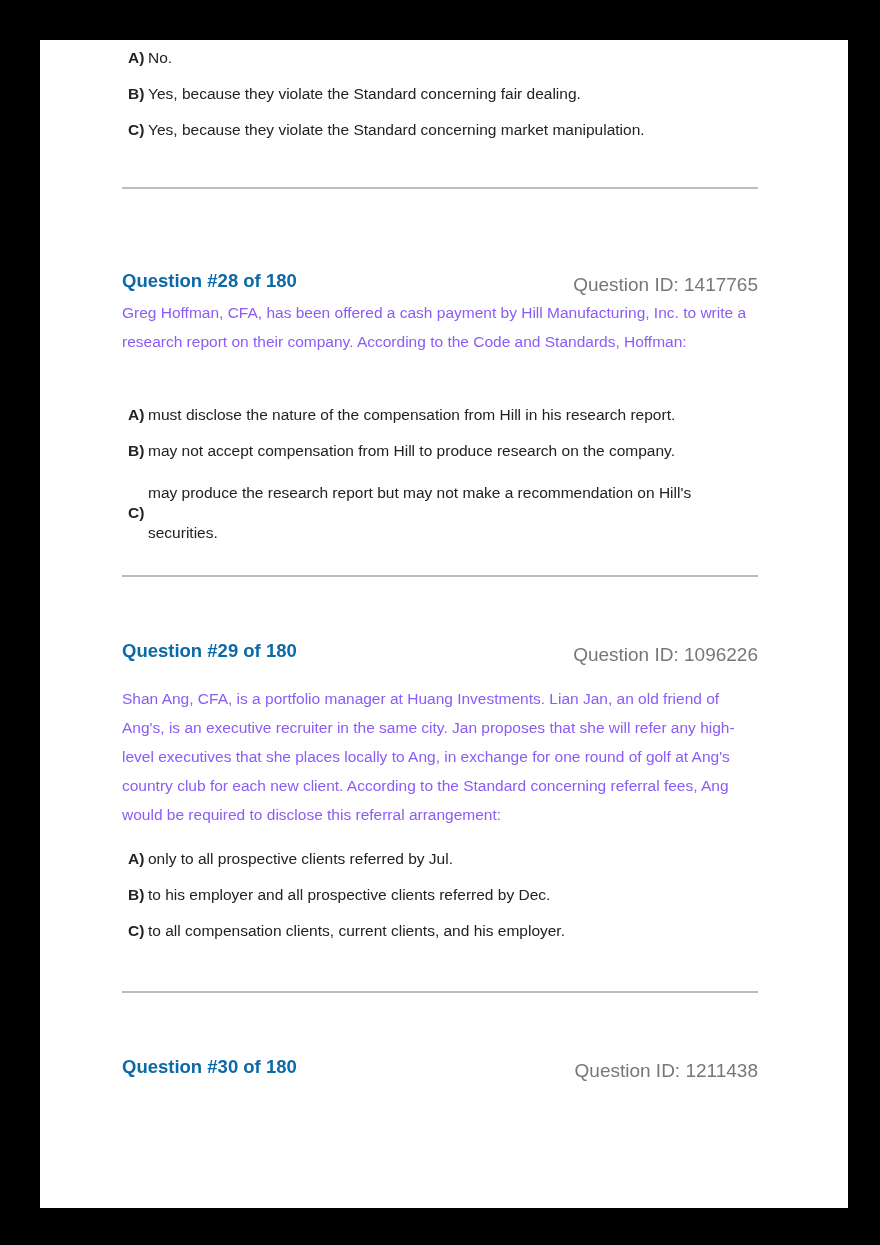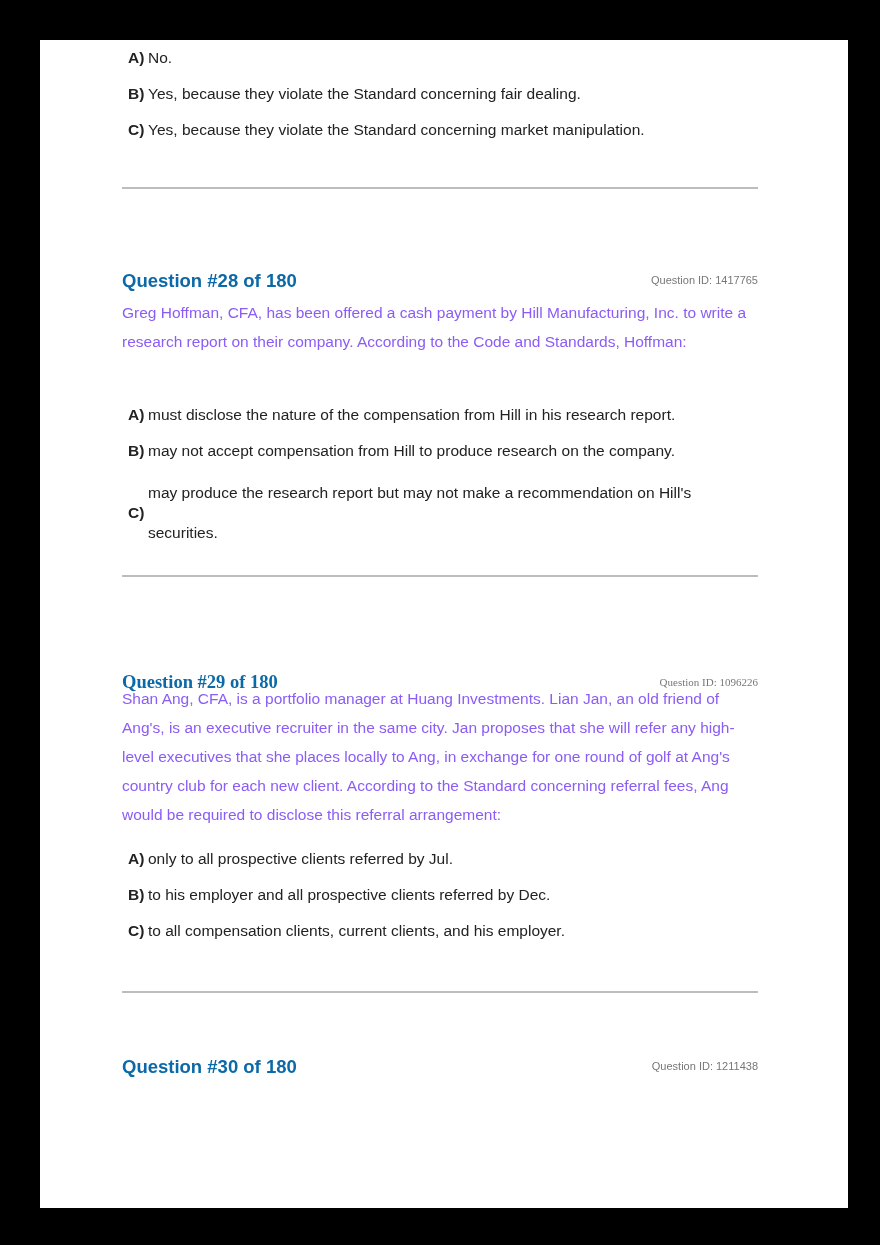--- a/index.html
+++ b/index.html
@@ -16,21 +16,21 @@
   .answers td { padding:0; vertical-align:middle; font-size:15.5px; color:#222; }
   .answers td.letter { font-weight:bold; width:20px; padding-left:6px; padding-right:0; white-space:nowrap; }
   .answers tr { height:36px; }
   .answers tr.multi td.text { line-height:40px; padding-top:4px; padding-bottom:4px; }
   .divider { position:absolute; left:82px; width:636px; height:2px; background:#bdbdbd; }
   .qhead { position:absolute; left:82px; width:636px; height:30px; }
   .qtitle {
     position:absolute; left:0; top:0; font-size:18.5px; font-weight:bold; color:#0b69a7;
   }
   .qid {
-    position:absolute; right:0; top:4px; font-size:11px; color:#777;
+    position:absolute; right:0; top:4px; font-size:19px; color:#777;
   }
   .stem {
     position:absolute; left:82px; width:636px; font-size:15.5px; line-height:29px; color:#8b5cf6;
   }
 </style>
 </head>
 <body>
 
 <div class="page">
 
@@ -74,21 +74,21 @@
       <tr class="multi">
         <td class="letter">C)</td>
         <td class="text">may produce the research report but may not make a recommendation on Hill's securities.</td>
       </tr>
     </tbody>
       </table>
   </div>
 
   <div class="divider" style="top:535px;"></div>
 
-  <div class="qhead" style="top:632px;font-family:Liberation Serif, serif;">
+  <div class="qhead" style="top:600px;">
     <div class="qtitle">Question #29 of 180</div>
     <div class="qid">Question ID: 1096226</div>
   </div>
   <div class="stem" style="top:644px;">Shan Ang, CFA, is a portfolio manager at Huang Investments. Lian Jan, an old friend of Ang's, is an executive recruiter in the same city. Jan proposes that she will refer any high-level executives that she places locally to Ang, in exchange for one round of golf at Ang's country club for each new client. According to the Standard concerning referral fees, Ang would be required to disclose this referral arrangement:</div>
   <div class="content" style="top:801px;">
     <table class="answers">
       <tbody>
           <tr>
         <td class="letter">A)</td>
         <td class="text">only to all prospective clients referred by Jul.</td>

